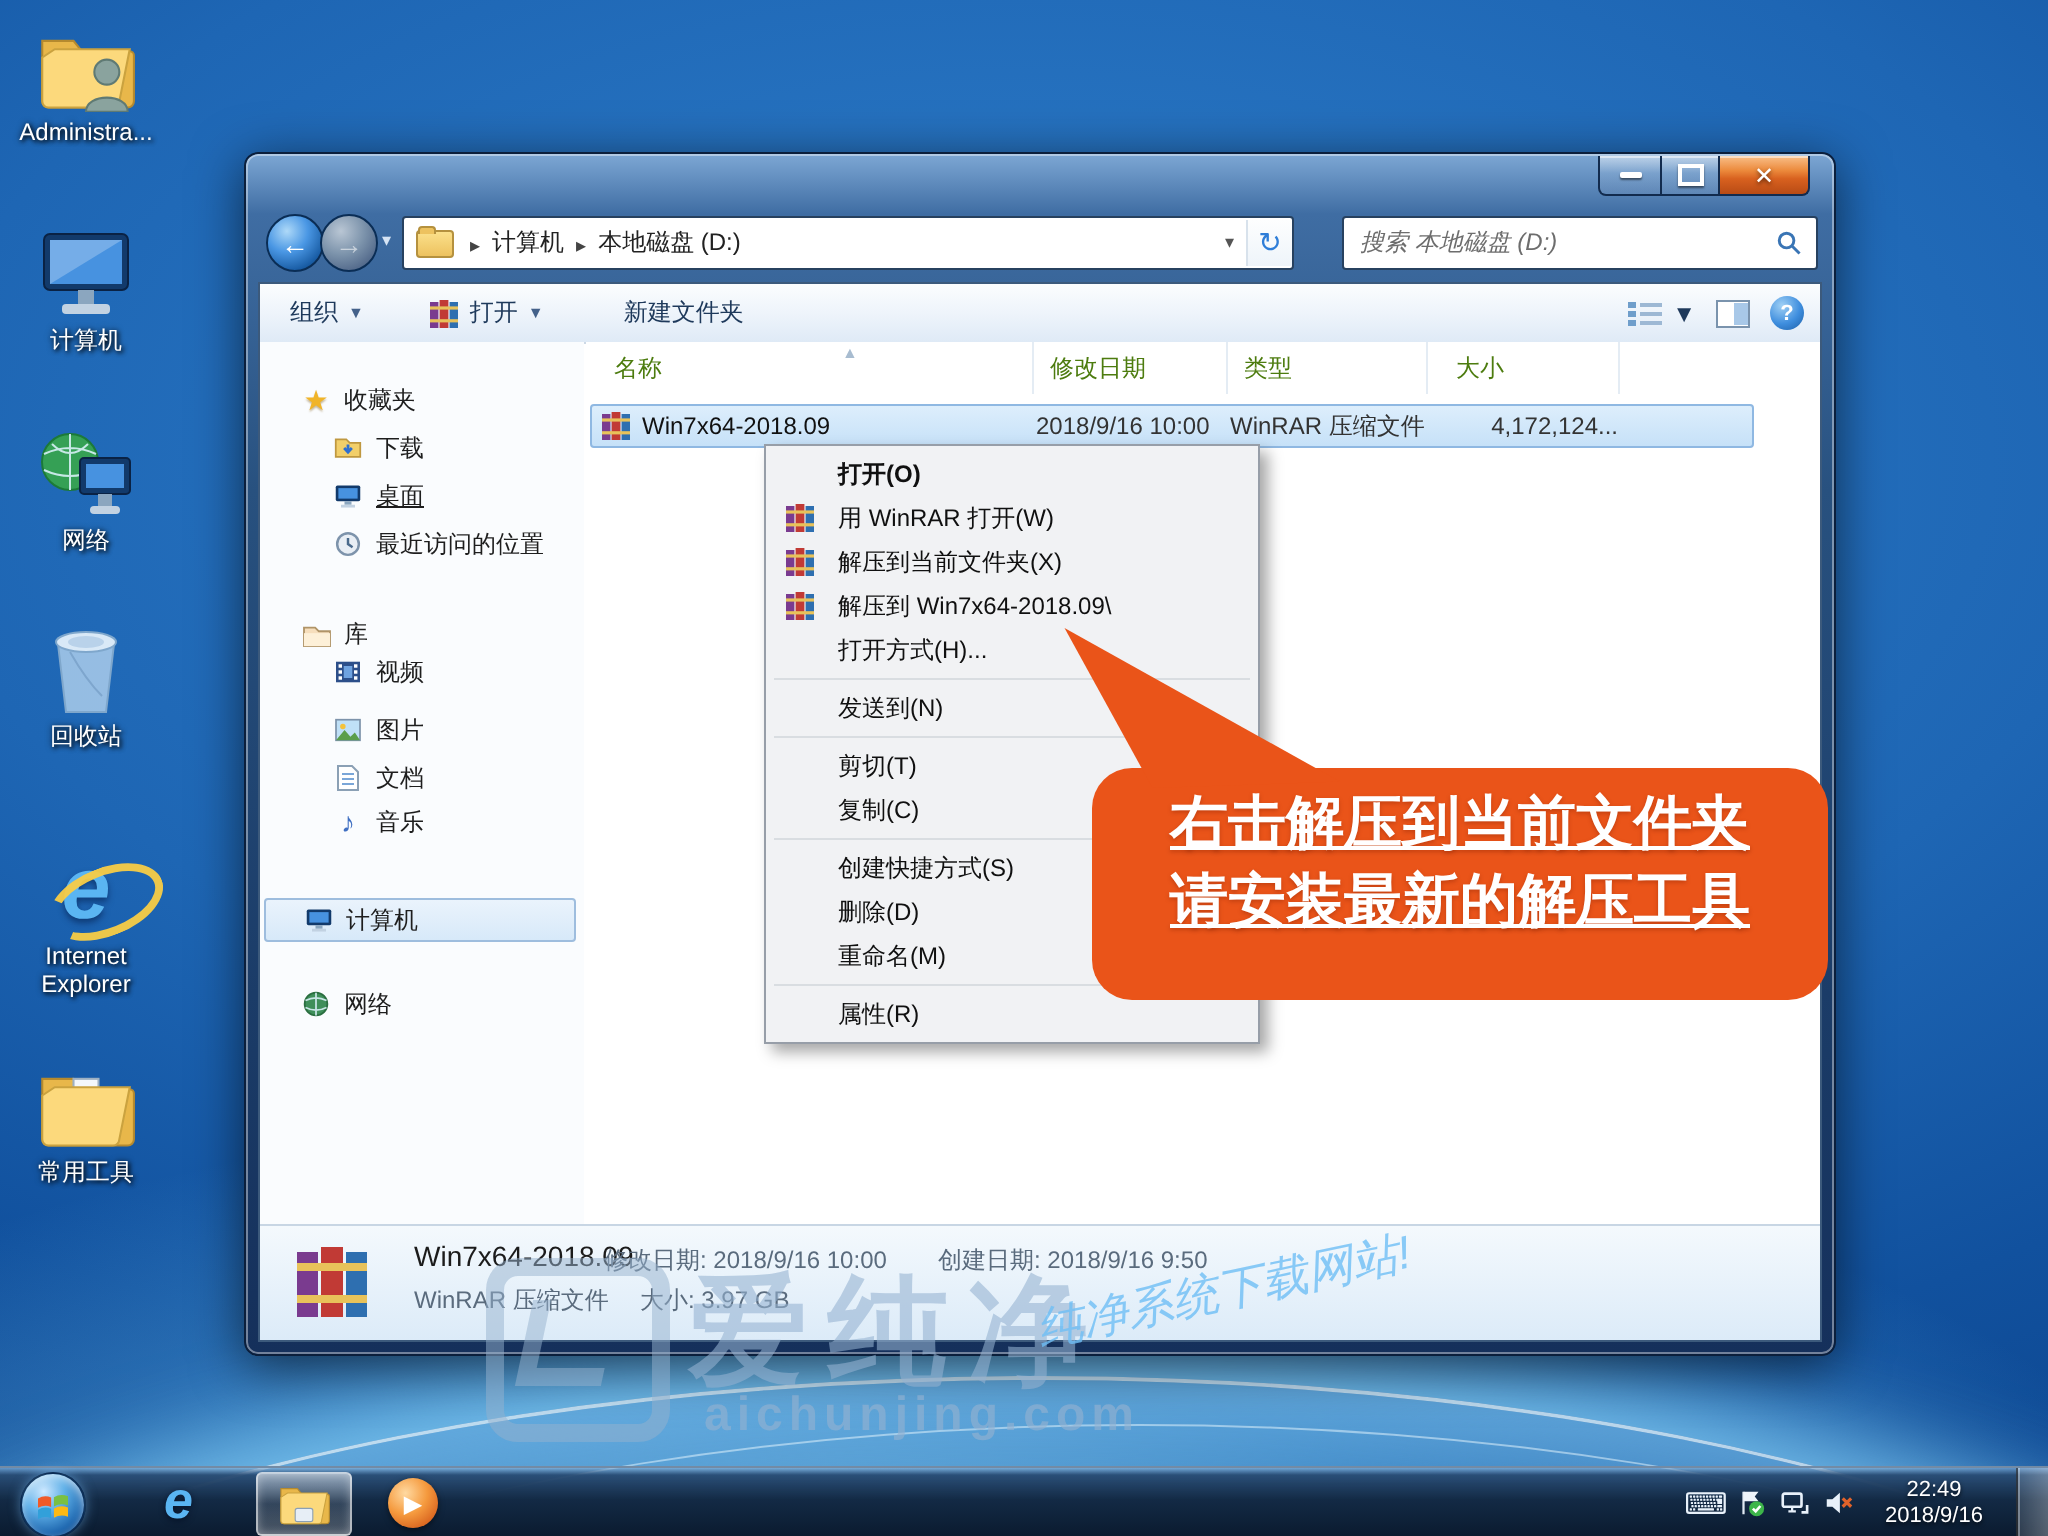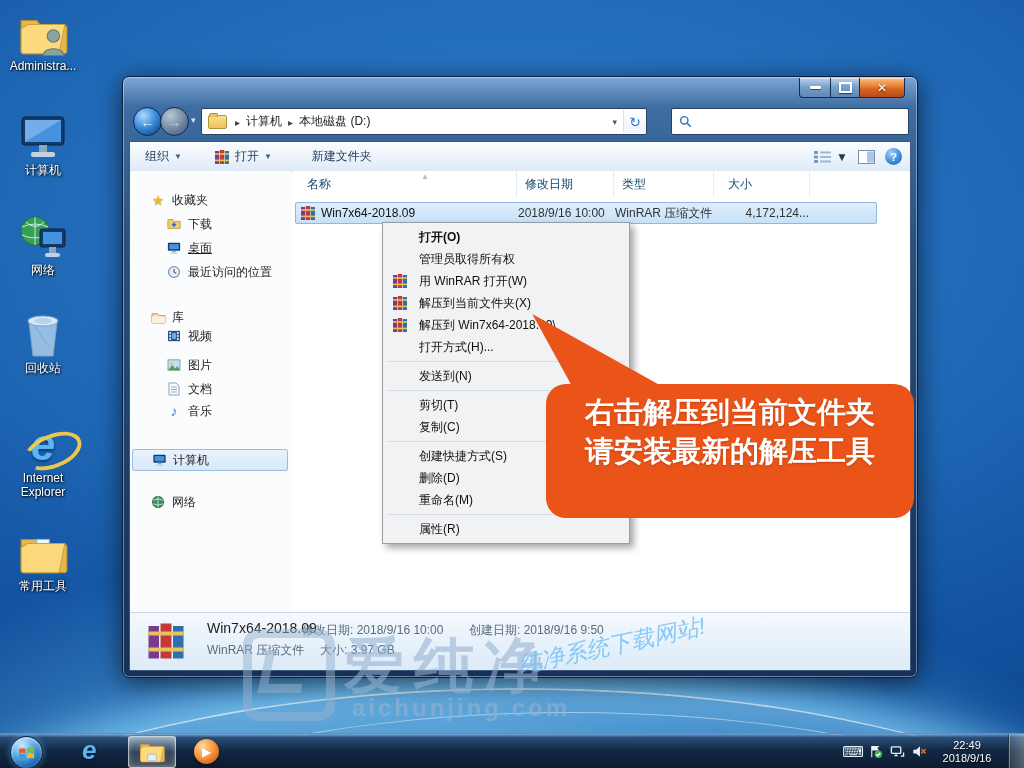--- a/index.html
+++ b/index.html
@@ -72,42 +72,42 @@
   .sbitem{position:absolute;display:flex;align-items:center;gap:6px;height:20px;white-space:nowrap;}
   .sbitem.lv0{left:20px;}
   .sbitem.lv1{left:36px;}
   .sbitem.sel{left:2px;right:4px;padding-left:18px;border:1px solid #9ebdde;border-radius:2px;
     background:linear-gradient(#eaf3fc,#d7e9f9);}
   .gi{width:16px;height:16px;display:flex;align-items:center;justify-content:center;flex:none;}
   .g-star{color:#f0b429;font-size:14px;text-shadow:0 1px 1px rgba(120,80,0,.4);}
   .g-music{color:#3f6fc2;font-size:14px;}
   
   .list{position:absolute;left:163px;right:0;top:29px;bottom:57px;background:#fff;}
-  .lhead{position:absolute;left:0;top:0;height:26px;display:flex;font-size:12px;color:#0c4a6e;}
+  .lhead{position:absolute;left:0;top:0;height:26px;display:flex;font-size:12px;color:#4d7c0f;}
   .hcol{border-right:1px solid #e4ecf4;display:flex;align-items:center;}
   .sortmark{position:absolute;left:128px;top:1px;font-size:8px;color:#a8bcd0;}
   .frow{position:absolute;left:2px;top:31px;width:582px;height:22px;display:flex;align-items:center;font-size:12px;color:#111;
     background:linear-gradient(#ddeefc,#c6e1f8);border:1px solid #8fb8e2;border-radius:2px;box-sizing:border-box;}
   .fcell{white-space:nowrap;overflow:hidden;}
   
   .details{position:absolute;left:0;right:0;bottom:0;height:57px;border-top:1px solid #c8d6e4;
     background:linear-gradient(180deg,#f4f9fd,#dcebf8);font-size:12px;color:#5a6b7d;}
   .d-name{position:absolute;left:77px;top:7px;font-size:14px;color:#1b1b1b;}
   .d-rar{position:absolute;left:16px;top:8px;}
   
   .menu{position:absolute;left:382px;top:222px;width:248px;background:#f1f2f4;border:1px solid #979ea8;
     box-shadow:4px 4px 7px rgba(0,0,0,.35);padding:3px 0;z-index:30;font-size:12px;color:#101010;box-sizing:border-box;}
   .mitem{position:relative;height:22px;line-height:22px;padding-left:36px;white-space:nowrap;}
   .mitem.bold{font-weight:bold;}
   .mitem .micon{position:absolute;left:9px;top:3px;}
   .msep{height:1px;background:#d9dde1;margin:3px 4px;}
   
-  .callout{position:absolute;left:546px;top:384px;width:368px;height:134px;border-radius:20px;background:#ea5419;
+  .callout{position:absolute;left:546px;top:384px;width:368px;height:116px;border-radius:20px;background:#ea5419;
     z-index:40;color:#fff;font-weight:bold;font-size:29px;text-align:center;line-height:39px;padding-top:9px;box-sizing:border-box;
-    text-shadow:0 1px 2px rgba(120,30,0,.35);}
+    text-shadow:0 1px 2px rgba(120,30,0,.35);text-decoration:underline;}
   .pointer{position:absolute;left:528px;top:314px;width:142px;height:80px;background:#ea5419;z-index:41;
     clip-path:polygon(3% 0%, 100% 96%, 34% 100%);}
   
   .wm{position:absolute;z-index:50;pointer-events:none;}
   .wm-logo{left:243px;top:629px;width:74px;height:74px;border:9px solid rgba(150,178,205,.5);border-radius:16px;}
   .wm-logo::before{content:"";position:absolute;left:10px;top:12px;width:34px;height:34px;
     border-left:9px solid rgba(150,178,205,.5);border-bottom:9px solid rgba(150,178,205,.5);transform:skewX(-12deg);}
   .wm-brand{left:344px;top:626px;font-size:60px;font-weight:bold;letter-spacing:10px;color:rgba(148,178,208,.58);}
   .wm-url{left:352px;top:694px;font-size:24px;font-weight:bold;letter-spacing:3px;color:rgba(148,178,208,.62);}
   .wm-slogan{left:516px;top:624px;width:250px;font-size:23px;font-style:italic;color:rgba(110,190,245,.8);
@@ -232,20 +232,21 @@
     <span class="crumb-sep"></span>
     <span class="crumb">计算机</span>
     <span class="crumb-sep"></span>
     <span class="crumb">本地磁盘 (D:)</span>
     <span class="spacer"></span>
     <span class="dd">▾</span>
     <span class="refresh">↻</span>
   </div>
 
   <div class="search">
+    <span class="ph">搜索 本地磁盘 (D:)</span>
     <span style="padding:0 7px;display:flex;">
       <svg width="13" height="13" viewBox="0 0 16 16">
           <circle cx="6.5" cy="6.5" r="4.5" fill="none" stroke="#3a75b5" stroke-width="1.8"></circle>
           <line x1="10" y1="10" x2="14.5" y2="14.5" stroke="#3a75b5" stroke-width="1.8"></line>
         </svg>
     </span>
   </div>
 
   <div class="client">
 
@@ -440,21 +441,20 @@
       <span class="abs" style="left:172px;top:9px;">修改日期: 2018/9/16 10:00</span>
       <span class="abs" style="left:339px;top:9px;">创建日期: 2018/9/16 9:50</span>
       <span class="abs" style="left:77px;top:29px;">WinRAR 压缩文件</span>
       <span class="abs" style="left:190px;top:29px;">大小: 3.97 GB</span>
     </div>
   </div>
 </div>
 
 <div class="menu">
   <div class="mitem bold"><span>打开(O)</span></div>
-  <div class="mitem"><span>管理员取得所有权</span></div>
   <div class="mitem">
     <span class="micon"><svg width="16" height="16" viewBox="0 0 16 16">
           <rect x="1" y="2" width="4.2" height="13" fill="#7a3b8f"></rect>
           <rect x="5.8" y="1" width="4.4" height="14" fill="#c13a35"></rect>
           <rect x="10.8" y="2" width="4.2" height="13" fill="#2e6fb0"></rect>
           <rect x="1" y="4.2" width="14" height="1.6" fill="#e8c25a"></rect>
           <rect x="1" y="10.6" width="14" height="1.6" fill="#e8c25a"></rect>
         </svg></span>
     <span>用 WinRAR 打开(W)</span></div>
   <div class="mitem">

